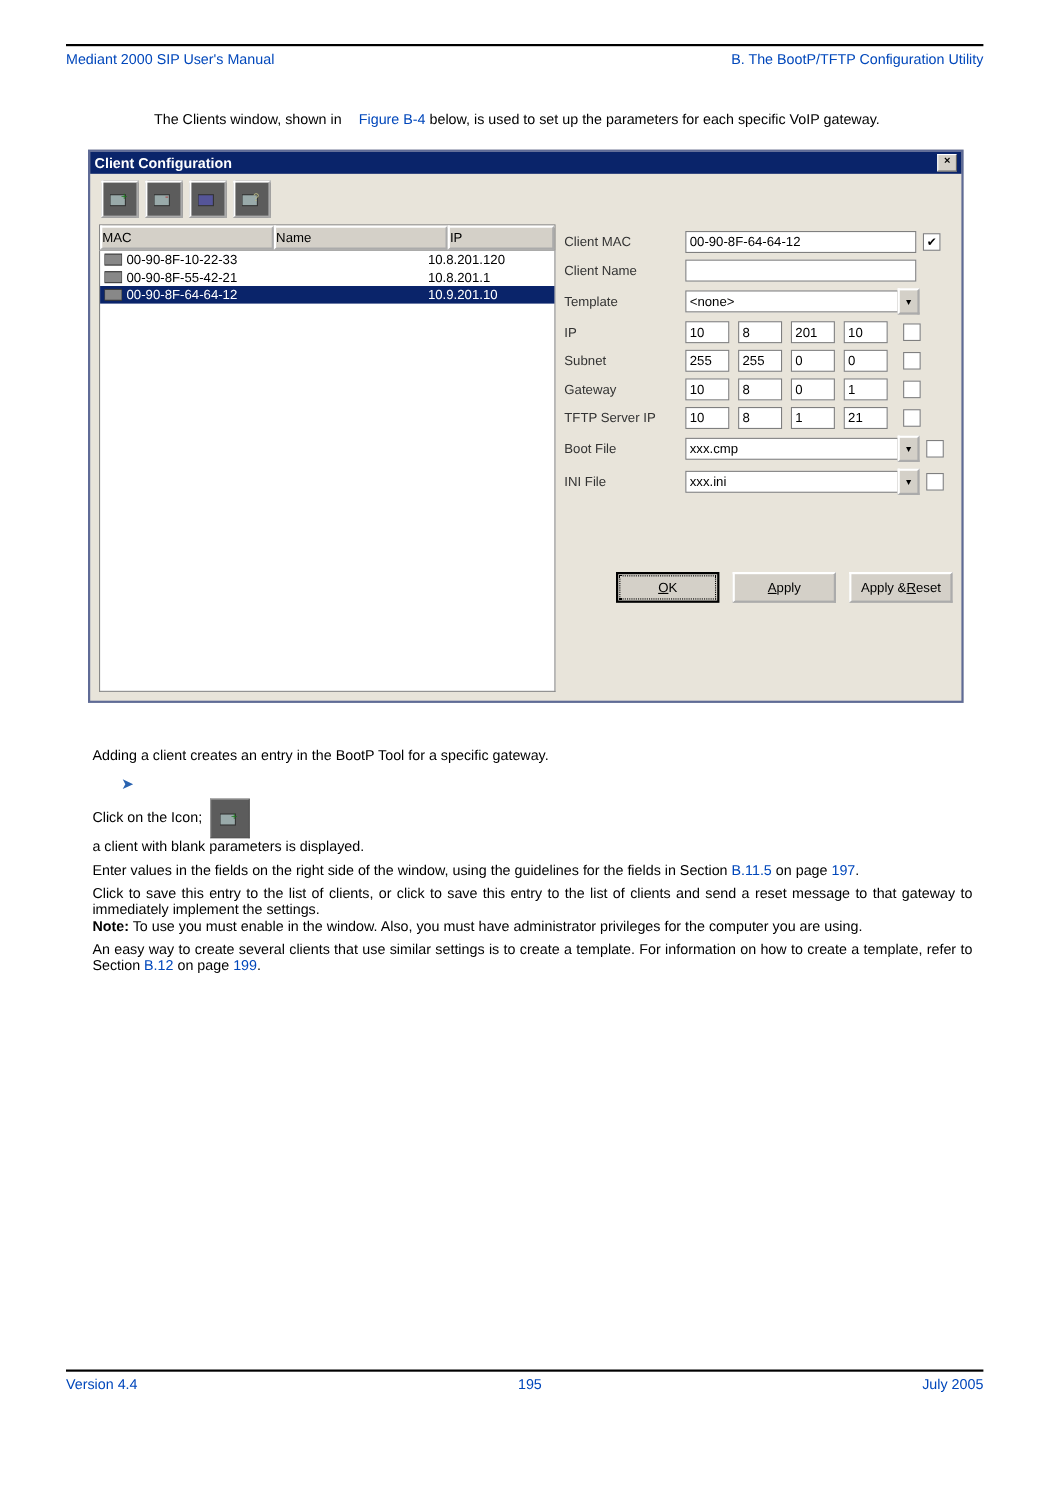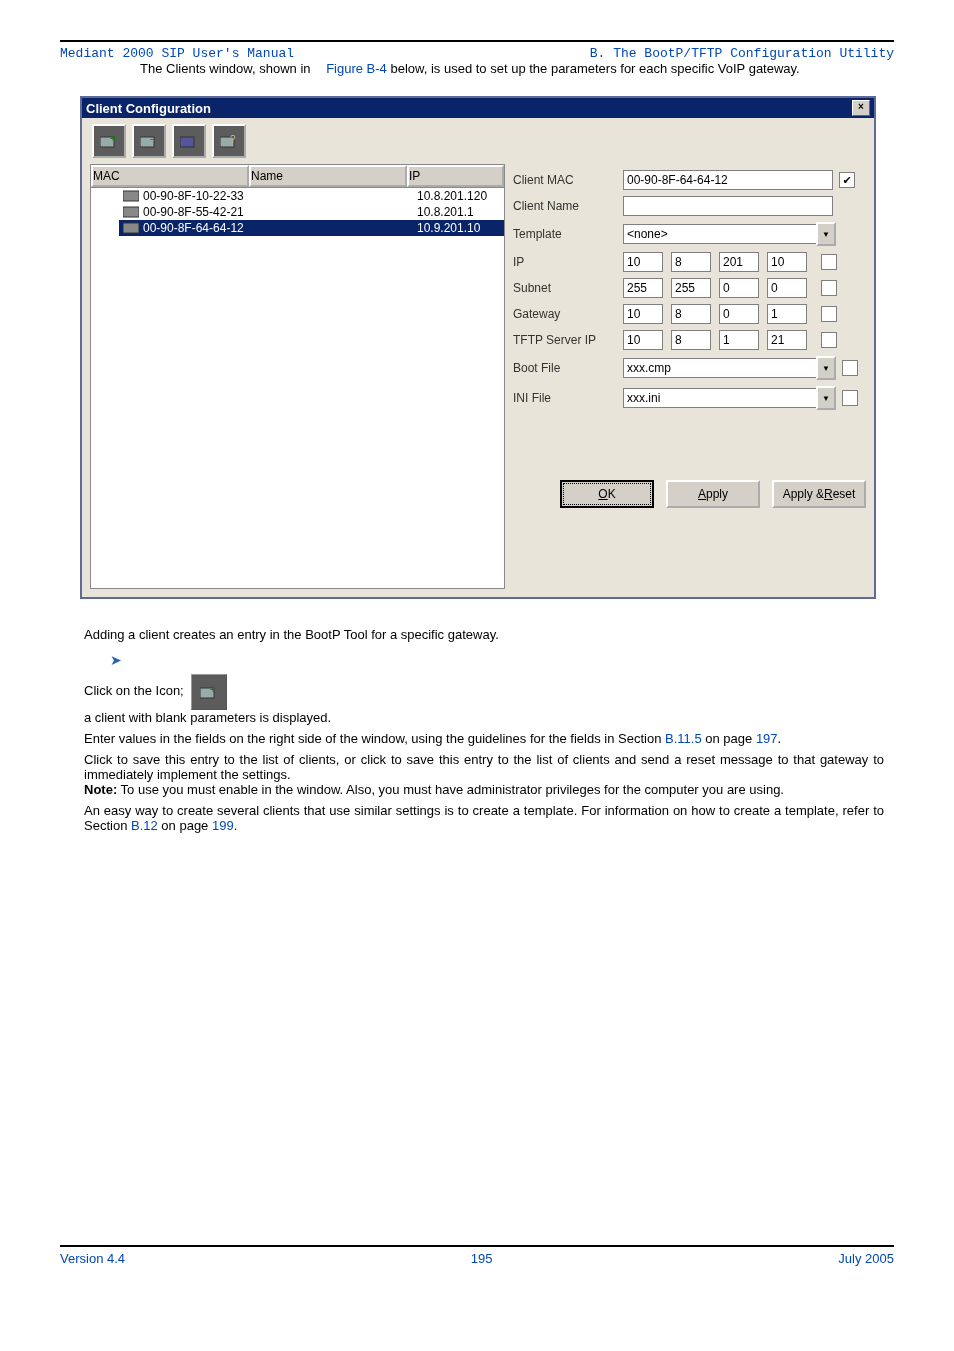--- a/index.html
+++ b/index.html
@@ -18,31 +18,31 @@
   }
   .top-rule {
     border-top: 2px solid #000;
     height: 0;
     margin: 0 0 4px 0;
   }
   .header-row {
     display: flex;
     justify-content: space-between;
     font-size: 13px;
-    font-family: Liberation Mono, monospace;
+    margin-bottom: 40px;
   }
   .header-left { color: #0047bb; }
   .header-right { color: #0047bb; }
   .intro {
     margin: 0 0 0 80px;
     text-align: justify;
   }
   .intro .figref { color: #0047bb; margin-left: 12px; }
   .dialog {
-    margin: 20px 0 28px 20px;
+    margin: 20px 0 40px 20px;
     border: 2px solid #5f6b96;
     width: 796px;
     background: #e8e4da;
     box-sizing: border-box;
   }
   .titlebar {
     background: #0a246a;
     color: #fff;
     display: flex;
     justify-content: space-between;
@@ -90,21 +90,20 @@
   }
   .lh:nth-child(1){ width: 154px; }
   .lh:nth-child(2){ width: 154px; }
   .lh:nth-child(3){ flex:1; }
   .listbody {
     background: #fff;
     height: 400px;
     border: 1px solid #888;
     border-top: none;
     font-size: 12px;
-    padding-left: 28px;
   }
   .row {
     display: flex;
     align-items: center;
     padding: 1px 4px;
   }
   .row.sel { background: #0a246a; color: #fff; }
   .rowicon { width: 16px; height: 12px; margin-right: 4px; }
   .cell-mac { width: 152px; display:flex; align-items:center;}
   .cell-name { width: 142px; }

